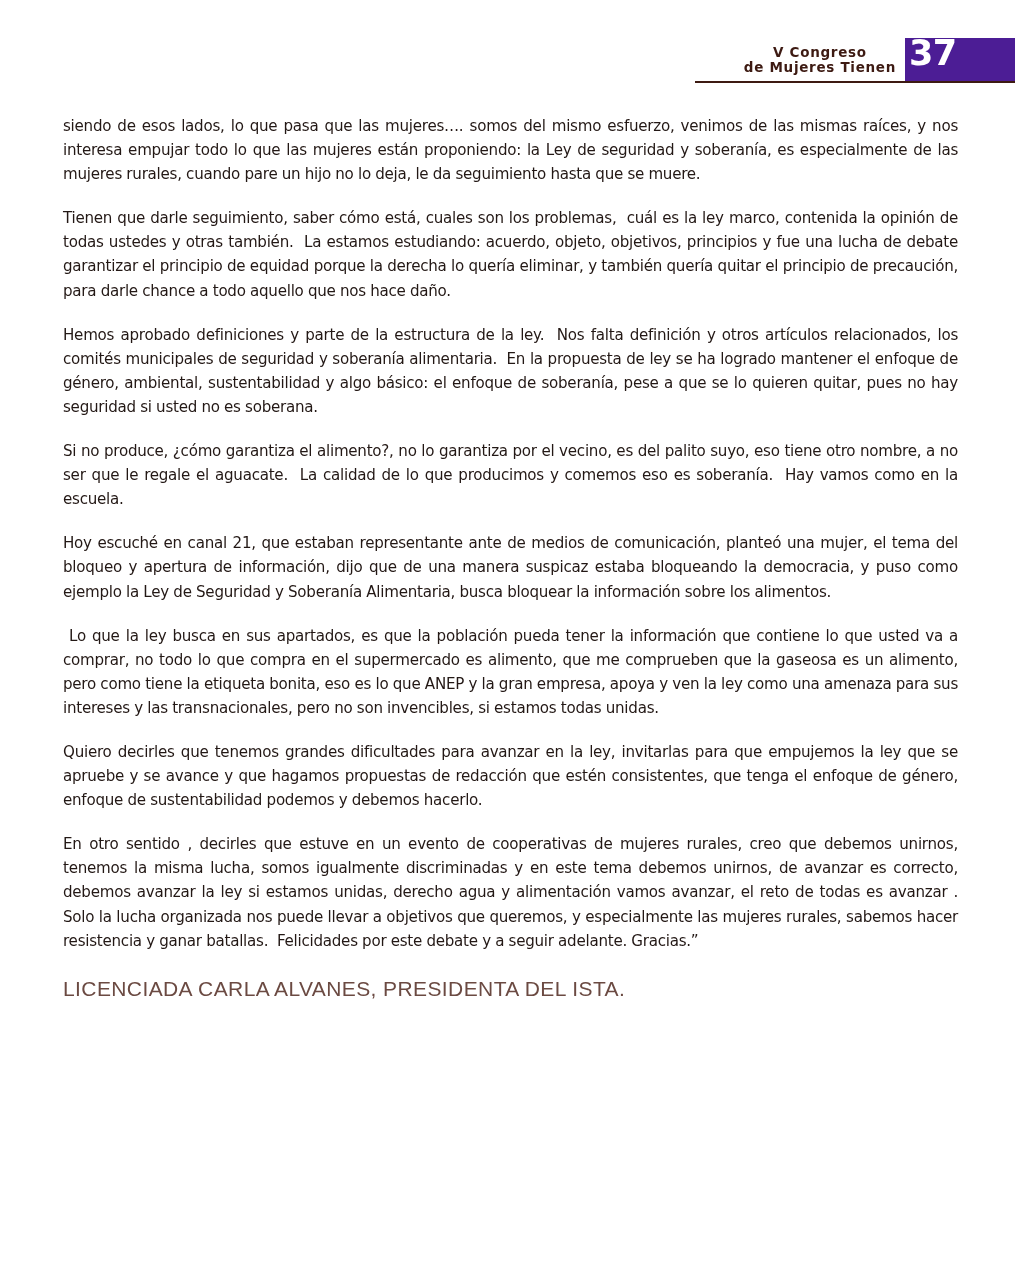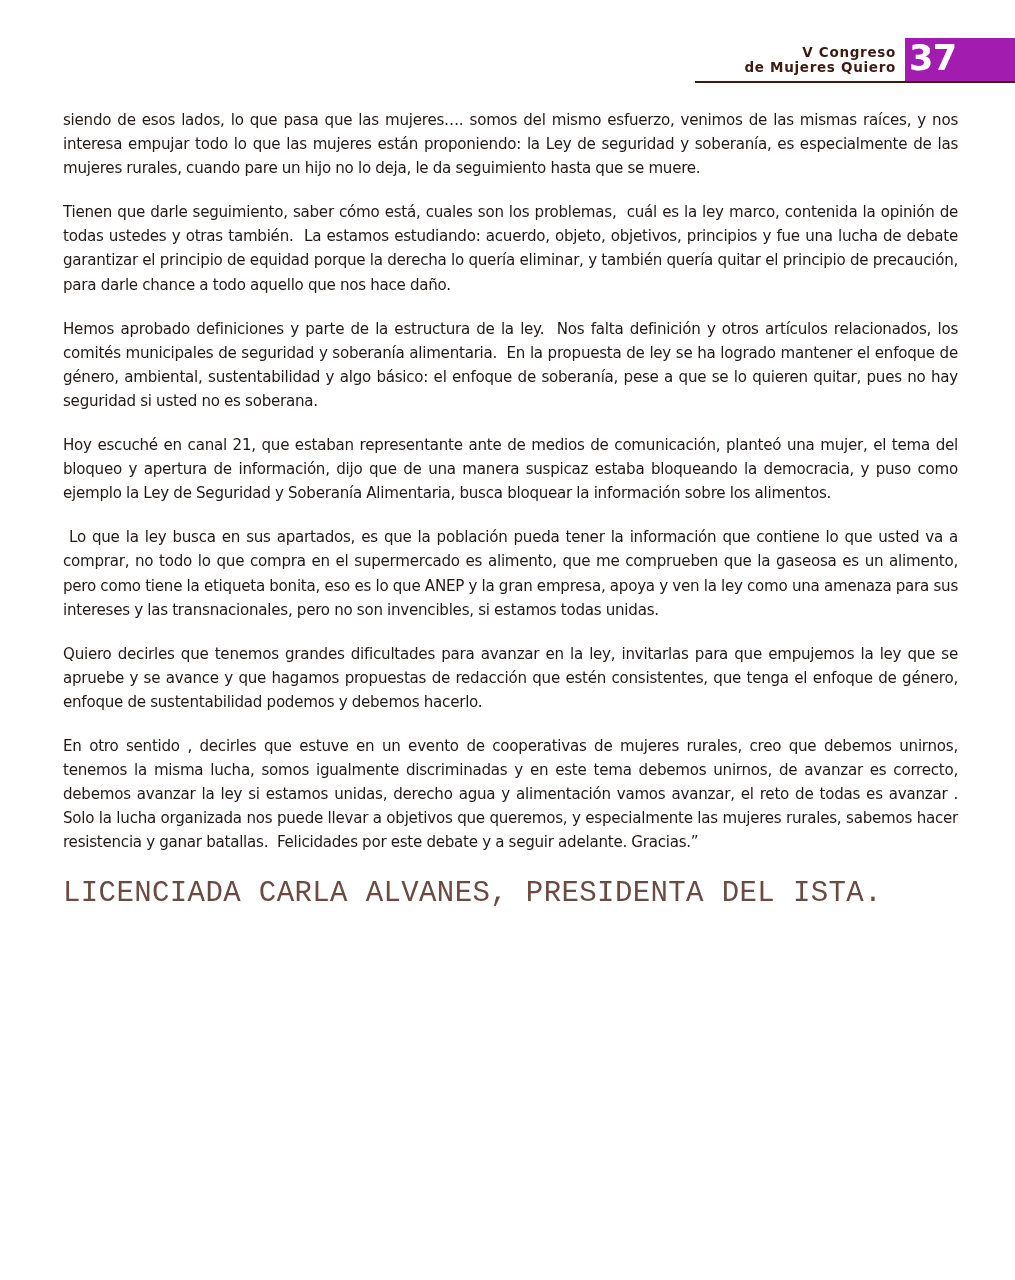--- a/index.html
+++ b/index.html
@@ -37,37 +37,37 @@
     right: 0;
     top: 0;
     display: flex;
     align-items: stretch;
     height: 44px;
   }
   .header-titles {
     display: flex;
     flex-direction: column;
     justify-content: center;
-    align-items: flex-end;
+    align-items: center;
     padding-right: 9px;
     line-height: 1.12;
   }
   .header-titles .line {
     font-family: "DejaVu Sans", "Liberation Sans", sans-serif;
     font-weight: bold;
     font-size: 13.5px;
     letter-spacing: 0.7px;
     color: #3d1a12;
     white-space: nowrap;
   }
   .folio-box {
-    background: #a21caf;
+    background: #4c1d95;
     width: 110px;
     display: flex;
-    align-items: center;
+    align-items: flex-start;
     justify-content: flex-start;
     padding-left: 4px;
     box-sizing: border-box;
   }
   .folio-num {
     color: #ffffff;
     font-family: "DejaVu Sans", "Liberation Sans", sans-serif;
     font-weight: bold;
     font-size: 35px;
     line-height: 1;
@@ -86,71 +86,72 @@
 
   
   .body-col {
     position: absolute;
     left: 63px;
     top: 100px;
     width: 895px;
   }
 
   p.para {
-    margin: 8px 0 20px 0;
+    margin: 14px 0 20px 0;
     font-family: "DejaVu Sans", "Liberation Sans", sans-serif;
     font-size: 15.1px;
     line-height: 24.1px;
     color: #231815;
     text-align: justify;
     text-justify: inter-word;
     letter-spacing: -0.25px;
     word-spacing: -0.2px;
     white-space: pre-wrap;
   }
 
   
   h2.section-heading {
     margin: 24px 0 0 0;
     padding: 0;
-    font-family: Liberation Mono, monospace;
+    font-family: Liberation Sans, sans-serif;
     font-weight: normal;
-    font-size: 29px;
+    font-size: 21px;
     line-height: 1.1;
     letter-spacing: 0.4px;
     color: #6b4a42;
     white-space: nowrap;
   }
 
   .after-heading {
     margin-top: 26px;
   }
 </style>
 </head>
 <body>
 
 <div class="page">
 
   <div class="page-header">
     <div class="header-inner">
       <div class="header-titles">
         <span class="line">V Congreso</span>
-        <span class="line">de Mujeres Quiero</span>
+        <span class="line">de Mujeres Tienen</span>
       </div>
       <div class="folio-box">
         <span class="folio-num">37</span>
       </div>
     </div>
   </div>
   <div class="header-rule"></div>
 
   <div class="body-col">
     <p class="para">siendo de esos lados, lo que pasa que las mujeres…. somos del mismo esfuerzo, venimos de las mismas raíces, y nos interesa empujar todo lo que las mujeres están proponiendo: la Ley de seguridad y soberanía, es especialmente de las mujeres rurales, cuando pare un hijo no lo deja, le da seguimiento hasta que se muere.</p>
     <p class="para">Tienen que darle seguimiento, saber cómo está, cuales son los problemas,  cuál es la ley marco, contenida la opinión de todas ustedes y otras también.  La estamos estudiando: acuerdo, objeto, objetivos, principios y fue una lucha de debate garantizar el principio de equidad porque la derecha lo quería eliminar, y también quería quitar el principio de precaución, para darle chance a todo aquello que nos hace daño.</p>
     <p class="para">Hemos aprobado definiciones y parte de la estructura de la ley.  Nos falta definición y otros artículos relacionados, los comités municipales de seguridad y soberanía alimentaria.  En la propuesta de ley se ha logrado mantener el enfoque de género, ambiental, sustentabilidad y algo básico: el enfoque de soberanía, pese a que se lo quieren quitar, pues no hay seguridad si usted no es soberana.</p>
+    <p class="para">Si no produce, ¿cómo garantiza el alimento?, no lo garantiza por el vecino, es del palito suyo, eso tiene otro nombre, a no ser que le regale el aguacate.  La calidad de lo que producimos y comemos eso es soberanía.  Hay vamos como en la escuela.</p>
     <p class="para">Hoy escuché en canal 21, que estaban representante ante de medios de comunicación, planteó una mujer, el tema del bloqueo y apertura de información, dijo que de una manera suspicaz estaba bloqueando la democracia, y puso como ejemplo la Ley de Seguridad y Soberanía Alimentaria, busca bloquear la información sobre los alimentos.</p>
     <p class="para"> Lo que la ley busca en sus apartados, es que la población pueda tener la información que contiene lo que usted va a comprar, no todo lo que compra en el supermercado es alimento, que me comprueben que la gaseosa es un alimento, pero como tiene la etiqueta bonita, eso es lo que ANEP y la gran empresa, apoya y ven la ley como una amenaza para sus intereses y las transnacionales, pero no son invencibles, si estamos todas unidas.</p>
     <p class="para">Quiero decirles que tenemos grandes dificultades para avanzar en la ley, invitarlas para que empujemos la ley que se apruebe y se avance y que hagamos propuestas de redacción que estén consistentes, que tenga el enfoque de género, enfoque de sustentabilidad podemos y debemos hacerlo.</p>
     <p class="para">En otro sentido , decirles que estuve en un evento de cooperativas de mujeres rurales, creo que debemos unirnos, tenemos la misma lucha, somos igualmente discriminadas y en este tema debemos unirnos, de avanzar es correcto, debemos avanzar la ley si estamos unidas, derecho agua y alimentación vamos avanzar, el reto de todas es avanzar . Solo la lucha organizada nos puede llevar a objetivos que queremos, y especialmente las mujeres rurales, sabemos hacer resistencia y ganar batallas.  Felicidades por este debate y a seguir adelante. Gracias.”</p>
 
     <h2 class="section-heading">LICENCIADA CARLA ALVANES, PRESIDENTA DEL ISTA.</h2>
 
   </div>
 
 </div>

